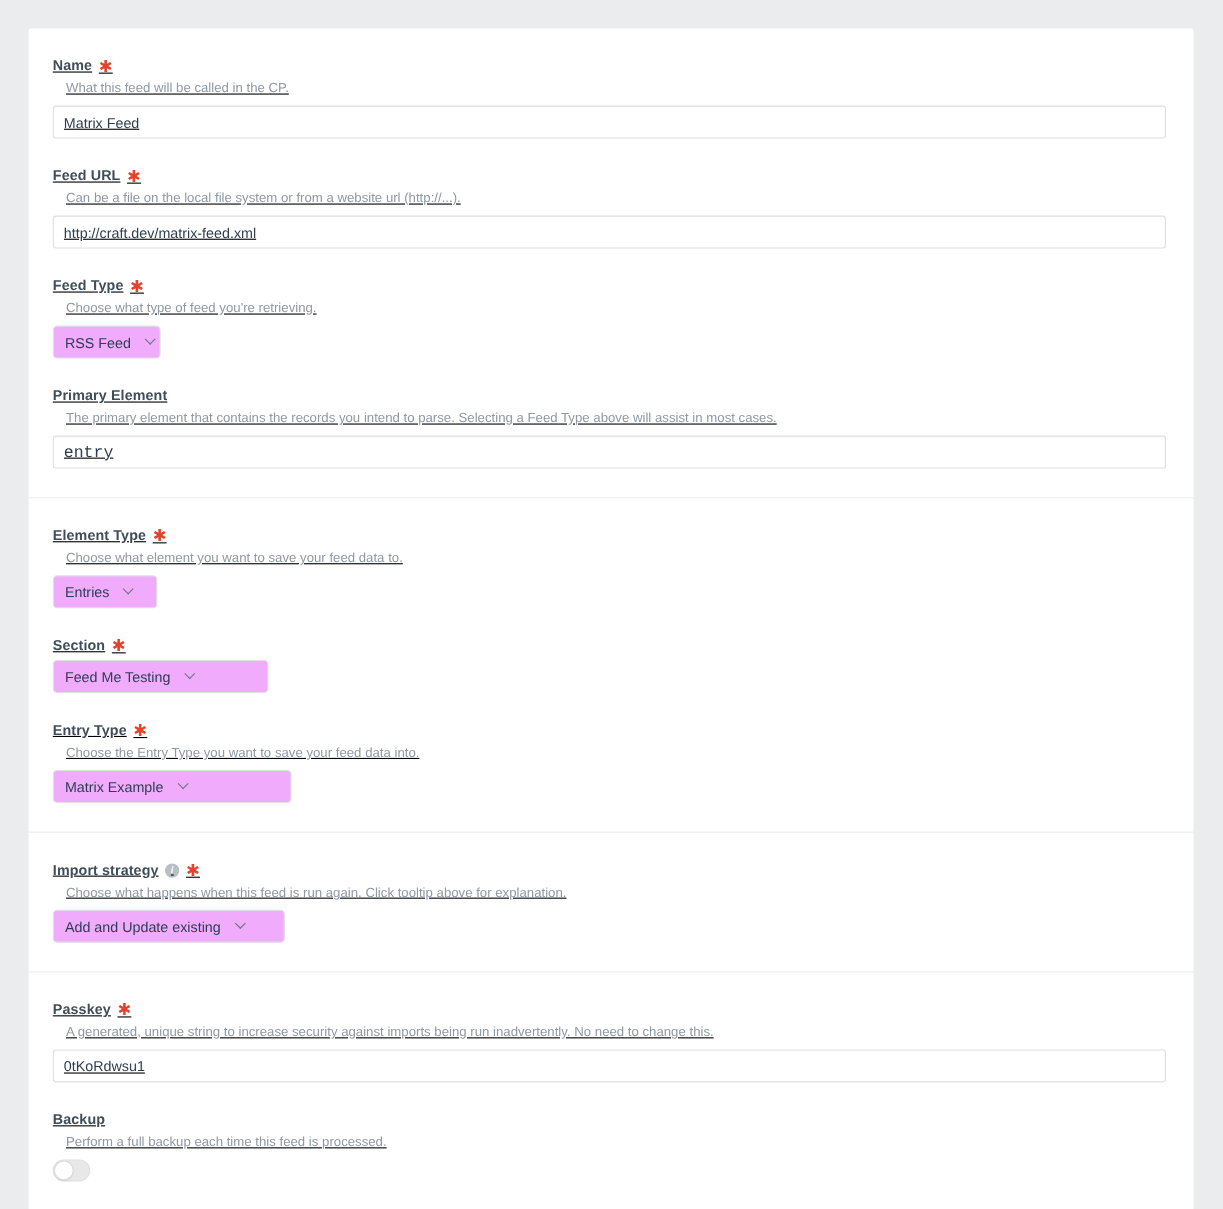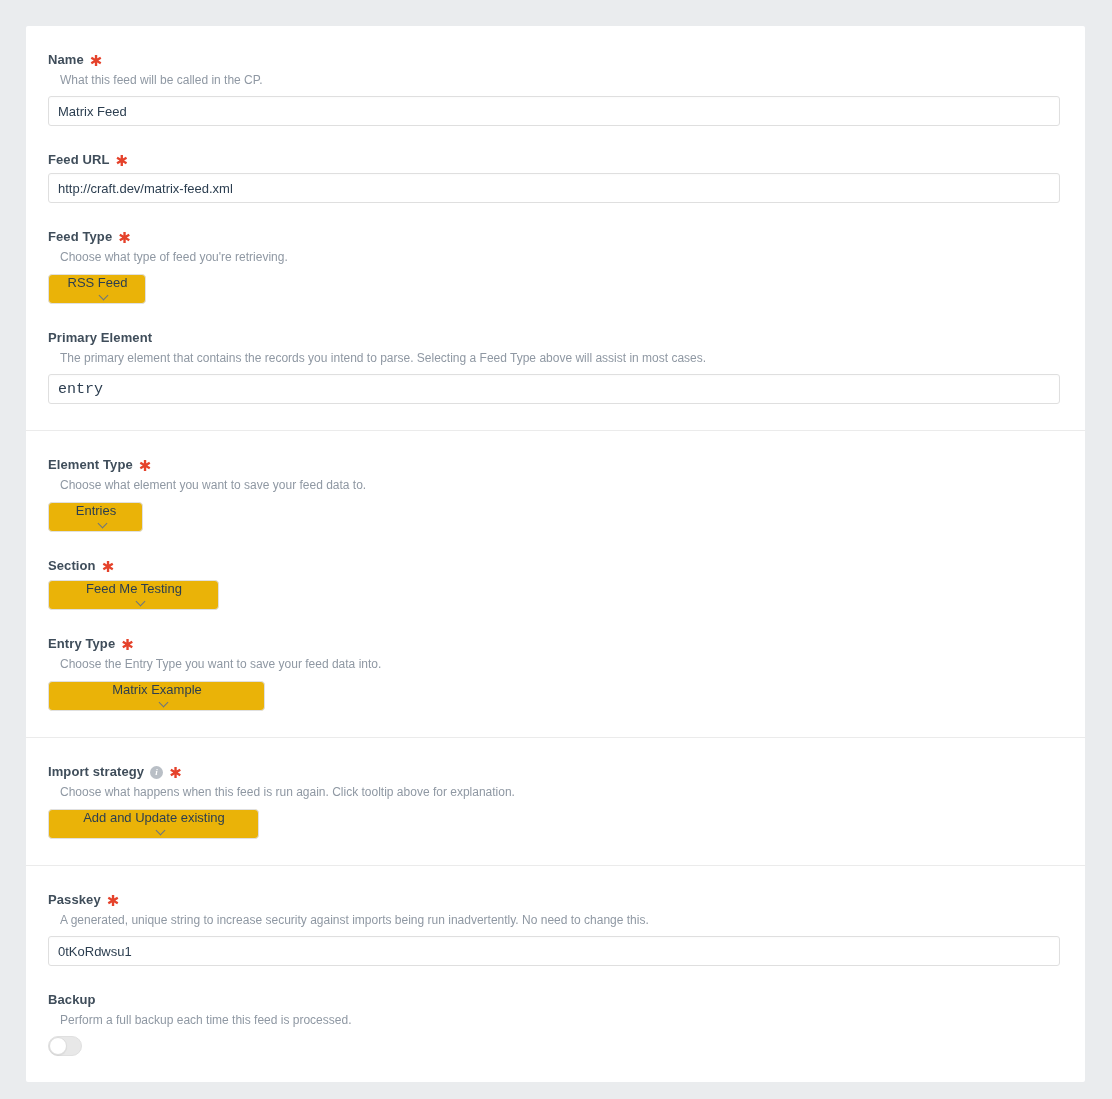--- a/index.html
+++ b/index.html
@@ -21,21 +21,21 @@
     background: #ffffff;
     width: 1059px;
     min-height: 1047px;
     border-radius: 2px;
   }
   .section {
     padding: 26px 22px 26px 22px;
     border-bottom: 1px solid #ebebeb;
   }
   .section:last-child { border-bottom: none; }
-  .field { margin-bottom: 26px; }
+  .field { margin-bottom: 26px; text-decoration: underline; }
   .field:last-child { margin-bottom: 0; }
 
   .field-label {
     font-size: 13px;
     font-weight: bold;
     color: #3f4d5a;
     line-height: 16px;
     margin: 0 0 5px 0;
     display: flex;
     align-items: center;
@@ -85,52 +85,50 @@
     outline: none;
     box-shadow: inset 0 1px 2px rgba(0,0,0,0.02);
   }
   .text-input.mono {
     font-family: "Liberation Mono", monospace;
     font-size: 15px;
   }
   .select-wrap {
     display: inline-flex;
     align-items: center;
-    justify-content: space-between;
     height: 30px;
     border: 1px solid #e0e0e0;
     border-radius: 4px;
-    background: #eab308;
+    background: #f0abfc;
     padding: 0 9px 0 10px;
     font-size: 13px;
     color: #2c3e50;
     cursor: pointer;
     user-select: none;
-    flex-direction: column;
   }
   .select-wrap .sel-label { white-space: nowrap; }
   .chev {
     margin-left: 14px;
     width: 9px; height: 9px;
     display: inline-block;
     position: relative;
     top: -2px;
   }
   .chev::before {
     content: "";
     position: absolute;
     left: 0; top: 0;
     width: 6px; height: 6px;
     border-right: 1.4px solid #6a7580;
     border-bottom: 1.4px solid #6a7580;
     transform: rotate(45deg);
   }
   .sel-w-feedtype { width: 98px; }
   .sel-w-elementtype { width: 95px; }
-  .sel-w-section { width: 171px; }
+  .sel-w-section { width: 196px; }
   .sel-w-entrytype { width: 217px; }
   .sel-w-strategy { width: 211px; }
 
   .toggle {
     width: 34px;
     height: 20px;
     border-radius: 10px;
     background: #e8e8e8;
     border: 1px solid #e0e0e0;
     position: relative;
@@ -162,20 +160,21 @@
         </div>
         <div class="help-text">What this feed will be called in the CP.</div>
         <input class="text-input" type="text" value="Matrix Feed" style="">
       </div>
 
       <div class="field">
         <div class="field-label">
           <span>Feed URL</span>
           <span class="req">✱</span>
         </div>
+        <div class="help-text">Can be a file on the local file system or from a website url (http://...).</div>
         <input class="text-input" type="text" value="http://craft.dev/matrix-feed.xml" style="">
       </div>
 
       <div class="field">
         <div class="field-label">
           <span>Feed Type</span>
           <span class="req">✱</span>
         </div>
         <div class="help-text">Choose what type of feed you're retrieving.</div>
         <div class="select-wrap sel-w-feedtype">

